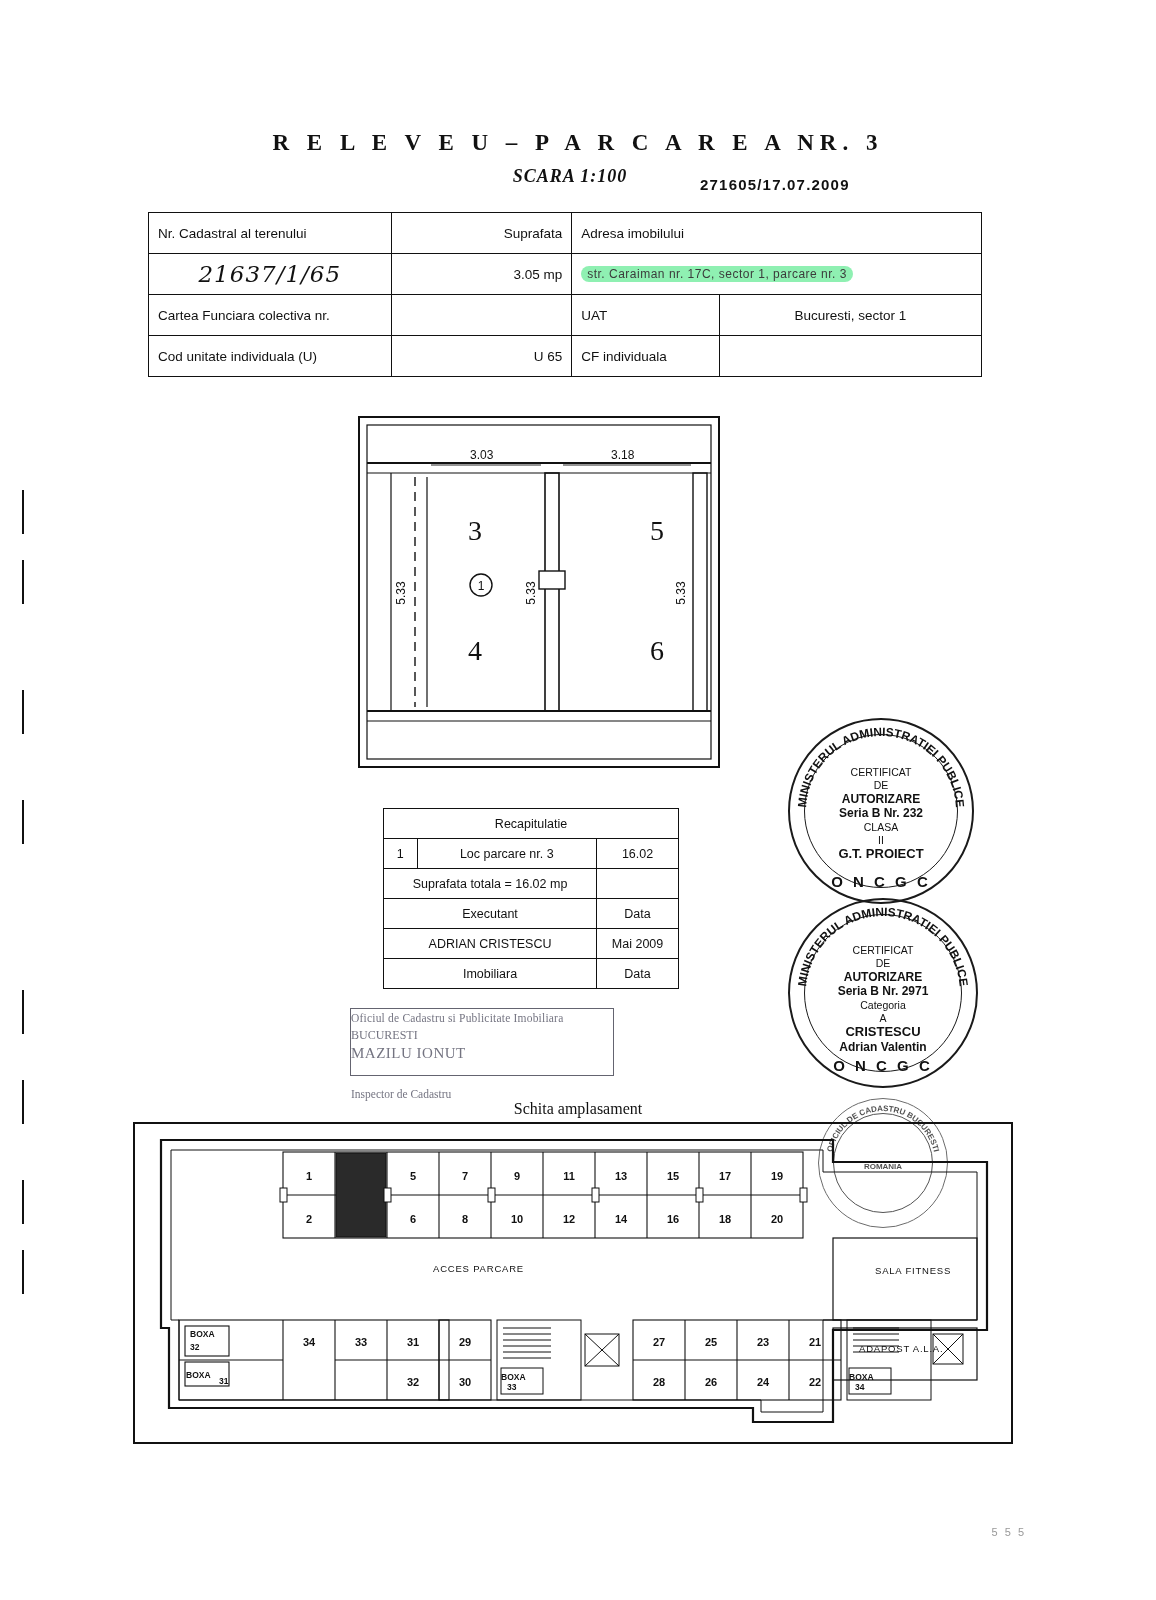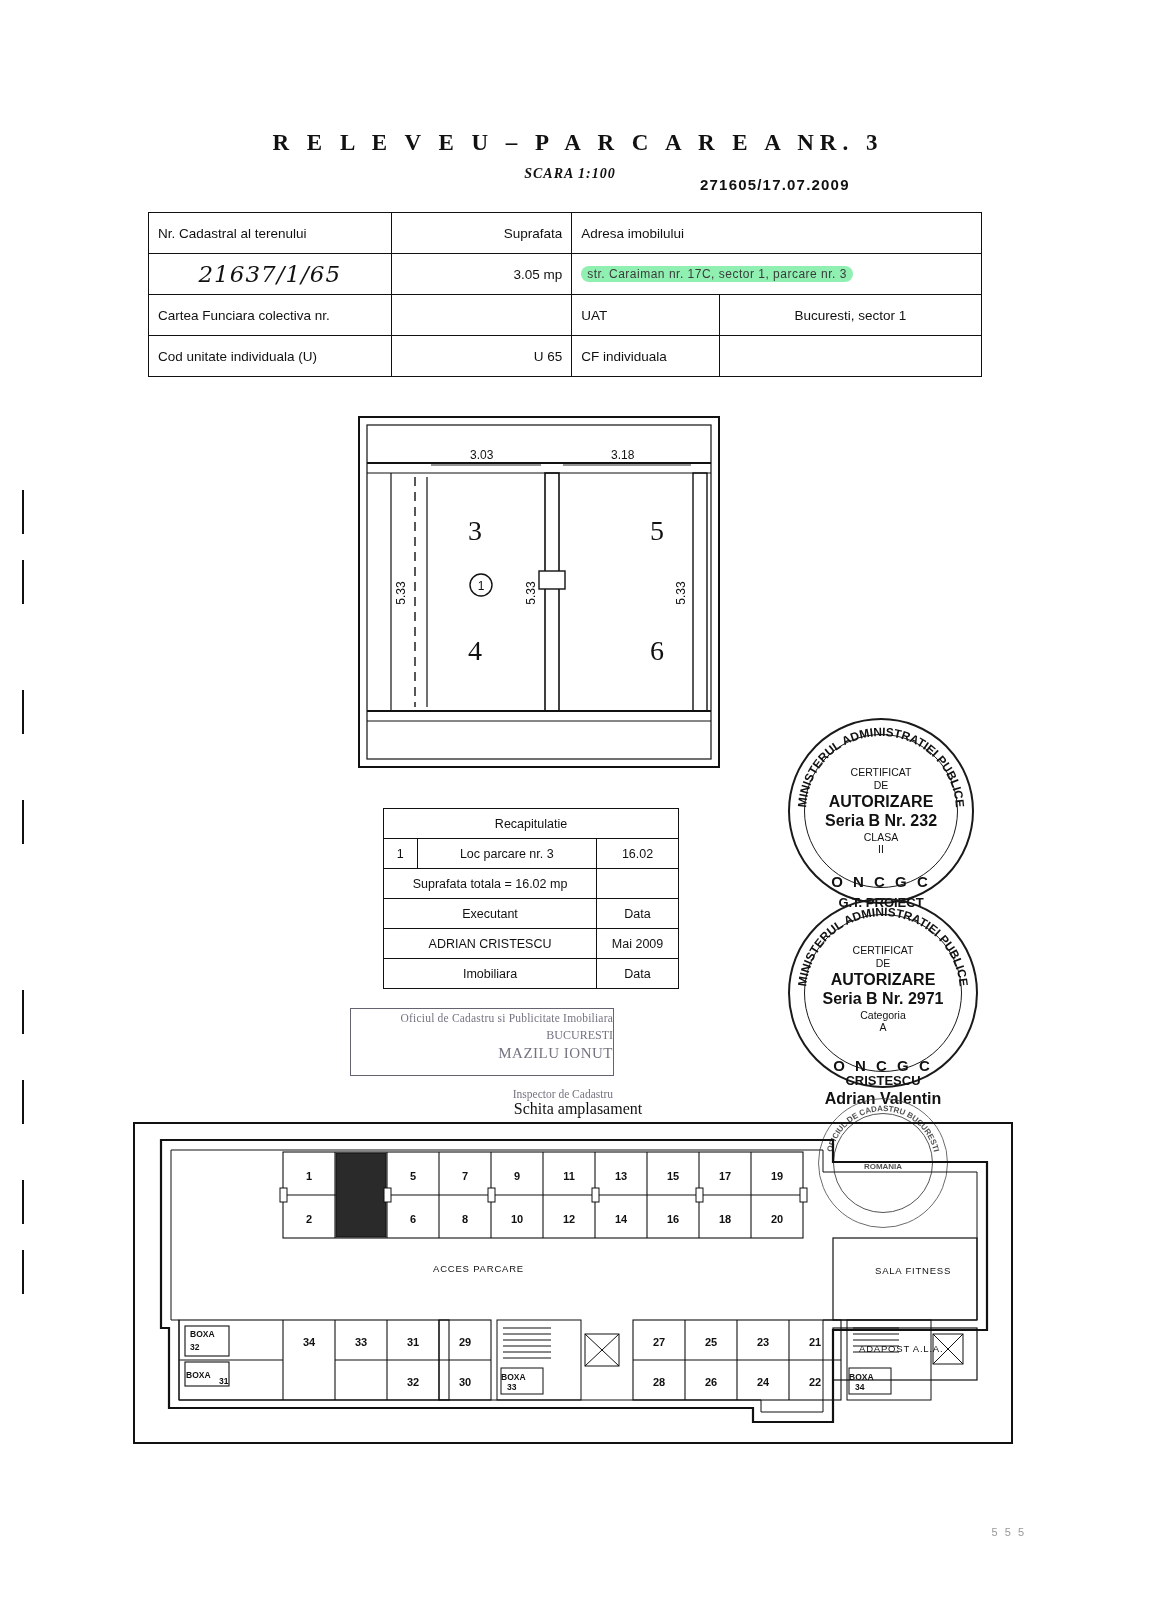--- a/index.html
+++ b/index.html
@@ -30,21 +30,21 @@
   }
   .doc-scale {
     position: absolute;
     top: 166px;
     left: 420px;
     width: 300px;
     text-align: center;
     font-family: "Liberation Serif", serif;
     font-style: italic;
     font-weight: bold;
-    font-size: 14px;
+    font-size: 18px;
     letter-spacing: 1px;
   }
   .doc-code {
     position: absolute;
     top: 176px;
     left: 700px;
     width: 300px;
     font-family: "Liberation Sans", sans-serif;
     font-weight: bold;
     font-size: 15px;
@@ -130,21 +130,21 @@
   
   .office-stamp {
     position: absolute;
     top: 1008px;
     left: 350px;
     width: 262px;
     height: 64px;
     border: 1.2px solid #4a4a58;
     font-family: "Liberation Serif", serif;
     color: #5b5b6b;
-    text-align: right;
+    text-align: left;
     font-size: 12px;
     line-height: 1.35;
     padding-top: 2px;
     filter: blur(0.4px);
     opacity: .85;
   }
   .office-stamp .l1 { font-size: 11.5px; letter-spacing: .2px; }
   .office-stamp .l2 { font-size: 12px; }
   .office-stamp .l3 { font-size: 15px; letter-spacing: .5px; }
   .office-stamp .l4 { font-size: 11.5px; margin-top: 24px; }
@@ -169,22 +169,22 @@
     top: 1098px; left: 818px; width: 128px; height: 128px;
     border: 1.6px solid #3a3a3a; opacity: .75; filter: blur(0.3px);
   }
   .stamp-body {
     position: absolute;
     left: 0; right: 0; top: 46px;
     font-size: 10.5px;
     line-height: 1.22;
   }
   .stamp-b .stamp-body { top: 44px; }
-  .stamp-body .big { font-size: 13px; font-weight: bold; margin-top: 39px; }
-  .stamp-body .mid { font-size: 16px; font-weight: bold; }
+  .stamp-body .big { font-size: 13px; font-weight: bold; }
+  .stamp-body .mid { font-size: 12px; font-weight: bold; }
   .arc-text {
     position: absolute;
     left: 0; top: 0; width: 100%; height: 100%;
     font-size: 11px;
     font-weight: bold;
     fill: #111;
   }
   .oncgc {
     position: absolute;
     bottom: 12px; left: 0; right: 0;

